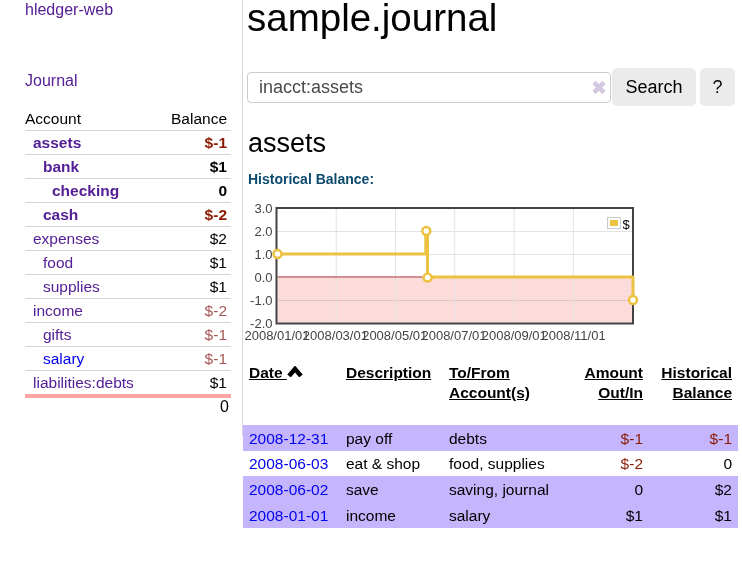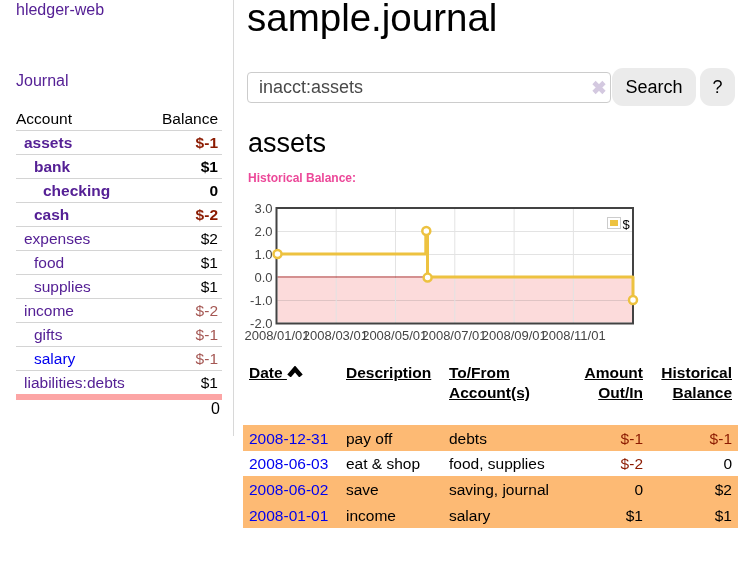--- a/index.html
+++ b/index.html
@@ -5,53 +5,53 @@
 * { box-sizing: border-box; }
 html,body { margin:0; padding:0; background:#fff; }
 body { width:742px; height:582px; position:relative; font-family:"Liberation Sans",sans-serif; overflow:hidden; }
 a { text-decoration:none; }
 .pu { color:#552095; }
 .bl { color:#0000ee; }
 .negb { color:#8b1a00; }
 .negm { color:#a55753; }
 
 
-#sidebar { position:absolute; left:3px; top:0; width:231px; height:436px; border-right:1px solid #d8d8d8; }
+#sidebar { position:absolute; left:12px; top:0; width:231px; height:436px; border-right:1px solid #d8d8d8; }
 #brand { position:absolute; left:13px; top:1px; font-size:16px; }
 #journal { position:absolute; left:13px; top:72px; font-size:16px; }
 #acctbl { position:absolute; left:13px; top:107px; width:206px; border-collapse:collapse; font-size:15.5px; }
 #acctbl th { font-weight:normal; padding:0; }
 #acctbl td, #acctbl th { line-height:17px; padding-top:3px; padding-bottom:3px; vertical-align:top; }
 #acctbl tr { border-bottom:1px solid #d4d4d4; }
 #acctbl tr.hdr { border-bottom:1px solid #d4d4d4; }
-#acctbl tr.last { border-bottom:6px solid #fca5a5; }
+#acctbl tr.last { border-bottom:4px solid #fca5a5; }
 #acctbl tr.total { border-bottom:none; }
 #acctbl tr.total td { padding-top:0; font-size:16px; padding-right:2px; }
 #acctbl td.bal { text-align:right; padding-right:4px; }
 #acctbl td.a1 { padding-left:8px; }
 #acctbl td.a2 { padding-left:18px; }
 #acctbl td.a3 { padding-left:27px; }
 #acctbl .b { font-weight:bold; }
 
 
 #title { position:absolute; left:247px; top:-4px; font-size:38.5px; color:#000; }
 #searchbox { position:absolute; left:247px; top:72px; width:364px; height:31px; border:1px solid #ccc; border-radius:4px; font-size:18px; color:#4a4a4a; line-height:29px; padding-left:11px; }
 #clearx { position:absolute; left:591px; top:80px; }
-.btn { position:absolute; background:#ebebeb; border-radius:11px; font-size:18px; color:#000; text-align:center; }
+.btn { position:absolute; background:#ebebeb; border-radius:5px; font-size:18px; color:#000; text-align:center; }
 #searchbtn { left:612px; top:68px; width:84px; height:38px; line-height:38px; }
 #helpbtn { left:700px; top:68px; width:35px; height:38px; line-height:38px; }
 #acct-h2 { position:absolute; left:248px; top:128px; font-size:27px; color:#000; }
-#histlabel { position:absolute; left:248px; top:171px; font-size:12px; font-weight:bold; color:#ec4899; }
+#histlabel { position:absolute; left:248px; top:171px; font-size:14px; font-weight:bold; color:#0c4a6e; }
 
 
 #txns { position:absolute; left:243px; top:361px; width:495px; border-collapse:collapse; font-size:15.5px; table-layout:fixed; }
 #txns th { font-weight:bold; text-align:left; padding:2px 6px 22px; line-height:20px; vertical-align:top;text-decoration:underline; }
 #txns th.r, #txns td.r { text-align:right; }
 #txns td { padding:0 6px; line-height:25px; vertical-align:top; }
-#txns tr.g { background:#fdba74;margin-left:48px; }
+#txns tr.g { background:#c4b5fd;margin-left:48px; }
 #txns tr.g td { padding-top:1px; }
 </style>
 </head>
 <body>
 
 <div id="sidebar">
   <a id="brand" class="pu" href="#">hledger-web</a>
   <a id="journal" class="pu" href="#">Journal</a>
   <table id="acctbl">
     <tbody>

